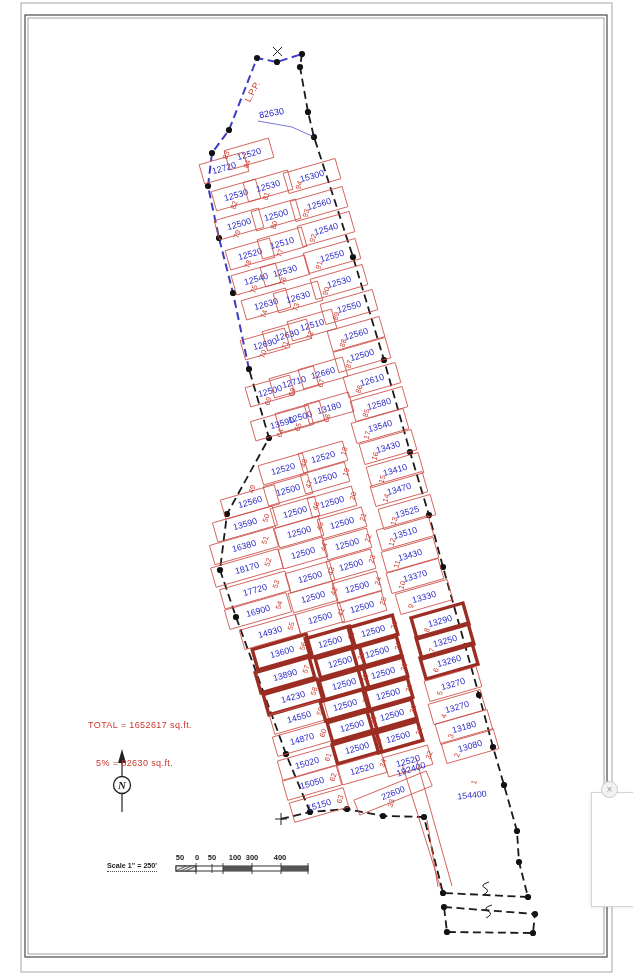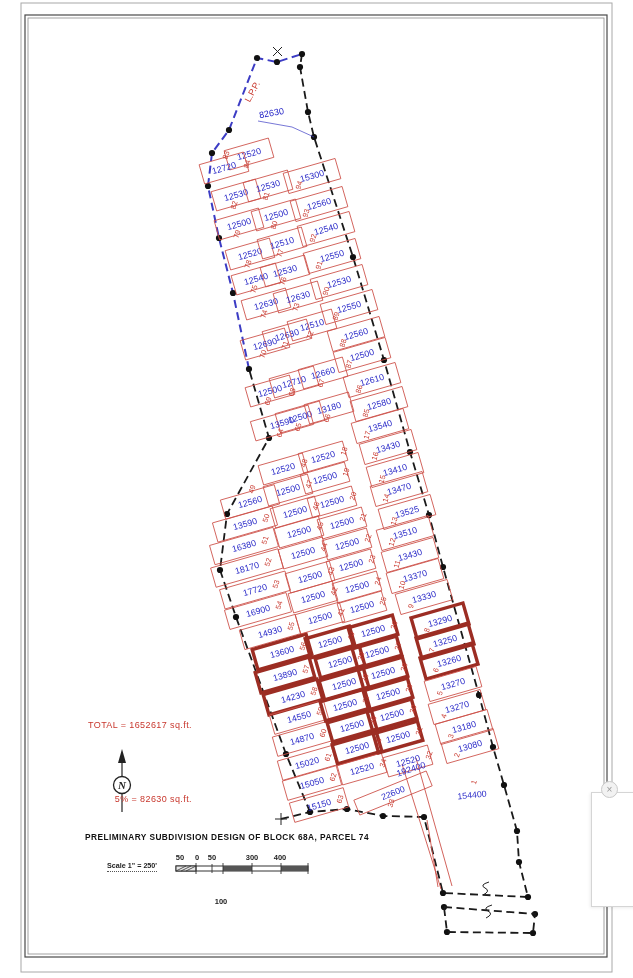--- a/index.html
+++ b/index.html
@@ -20,22 +20,22 @@
   .bndK{fill:none;stroke:var(--bnd);stroke-width:1.8;stroke-dasharray:8 4.5;}
   .bndB{fill:none;stroke:var(--bnd-blue);stroke-width:2;stroke-dasharray:8 4.5;}
   .dot{fill:#111;}
   .roadline{stroke:var(--line-red);stroke-width:.9;fill:none;}
   .leader{stroke:var(--bnd-blue);stroke-width:.7;fill:none;}
   .frame1{fill:none;stroke:#a8a8a8;stroke-width:1;}
   .frame2{fill:none;stroke:#4a4a4a;stroke-width:1.2;}
   .frame3{fill:none;stroke:#8a8a8a;stroke-width:.8;}
   .squig{stroke:#222;stroke-width:1;fill:none;}
   .total{position:absolute;left:88px;top:694px;color:var(--num-red);
-         font-size:9px;line-height:12.5px;letter-spacing:.4px;white-space:pre;text-align:right;}
-  .total div:nth-child(2){padding-left:8px;margin-top:36px;}
+         font-size:9px;line-height:12.5px;letter-spacing:.4px;white-space:pre;}
+  .total div:nth-child(2){padding-left:8px;}
   .title{position:absolute;left:85px;top:832px;width:460px;color:#111;
          font-size:8.3px;font-weight:bold;letter-spacing:.45px;}
   .scalelab{position:absolute;left:107px;top:861px;color:#222;font-size:7.2px;font-weight:bold;
             border-bottom:1px dotted #555;padding-bottom:1px;}
   .tick{position:absolute;top:853px;color:#222;font-size:7.5px;font-weight:bold;transform:translateX(-50%);}
   .panel{position:absolute;left:591px;top:792px;width:46px;height:113px;background:#fff;
          border:1px solid #d5d5d5;box-shadow:-1px 1px 3px rgba(0,0,0,.08);}
   .close{position:absolute;left:601px;top:781px;width:17px;height:17px;border-radius:50%;
          background:#f2f2f2;border:1px solid #c9c9c9;color:#9a9a9a;font-size:10px;line-height:14px;
          text-align:center;padding:0;cursor:pointer;font-family:"Liberation Sans",sans-serif;}
@@ -409,26 +409,25 @@
       <rect x="281" y="866" width="27" height="5" fill="#555"></rect>
       <path d="M196,863 L196,874 M223,863 L223,874 M252,863 L252,874 M281,863 L281,874 M308,863 L308,874 M212,864 L212,873" stroke="#333" stroke-width=".9"></path>
     </g>
   </svg>
 
   <div class="total">
     <div>TOTAL = 1652617 sq.ft.</div>
     <div>5% = 82630 sq.ft.</div>
   </div>
 
-  <div class="title">PRELIMINARY SUBDIVISION DESIGN OF BLOCK 68A, PARCEL 74</div>
   <div class="scalelab">Scale 1" = 250'</div>
   <div id="ticks">
       <span class="tick" style="left: 180px;">50</span>
       <span class="tick" style="left: 197px;">0</span>
       <span class="tick" style="left: 212px;">50</span>
-      <span class="tick" style="left: 221px; margin-top: 44px;">100</span>
+      <span class="tick" style="left: 235px;">100</span>
       <span class="tick" style="left: 252px;">300</span>
       <span class="tick" style="left: 280px;">400</span>
     </div>
 
   <div class="panel"></div>
   <button class="close">×</button>
 </div>
 
 </body></html>

